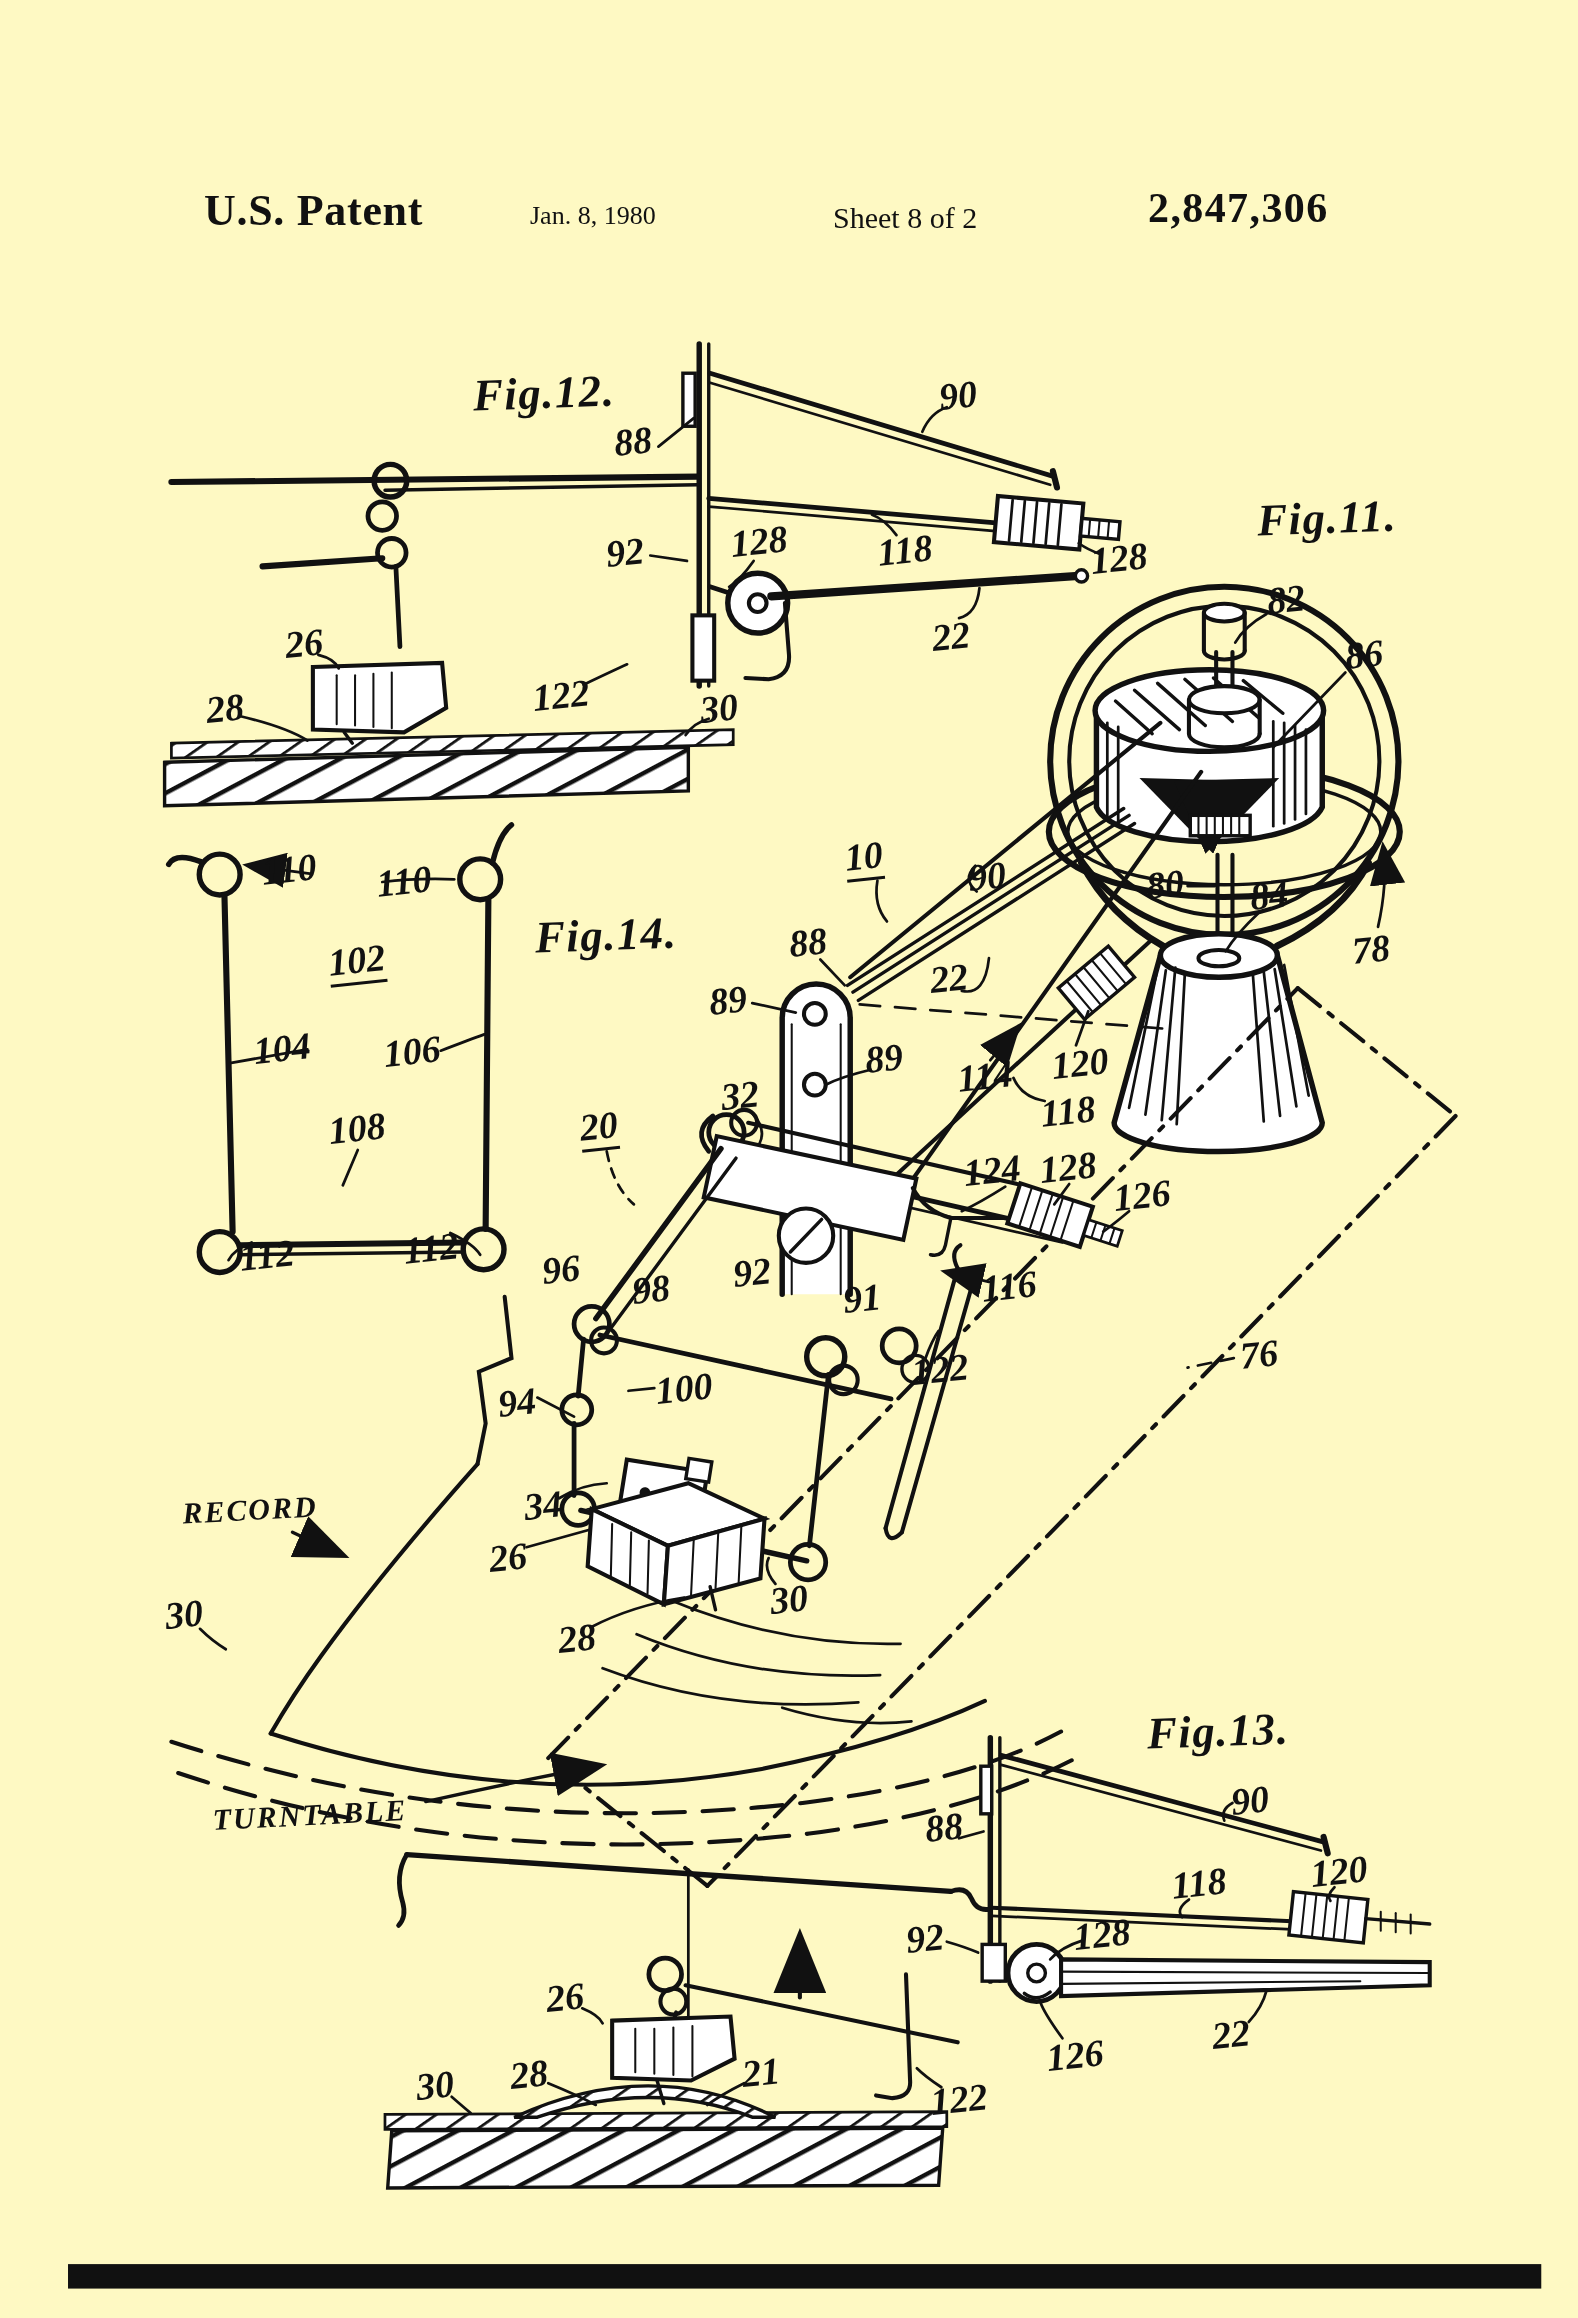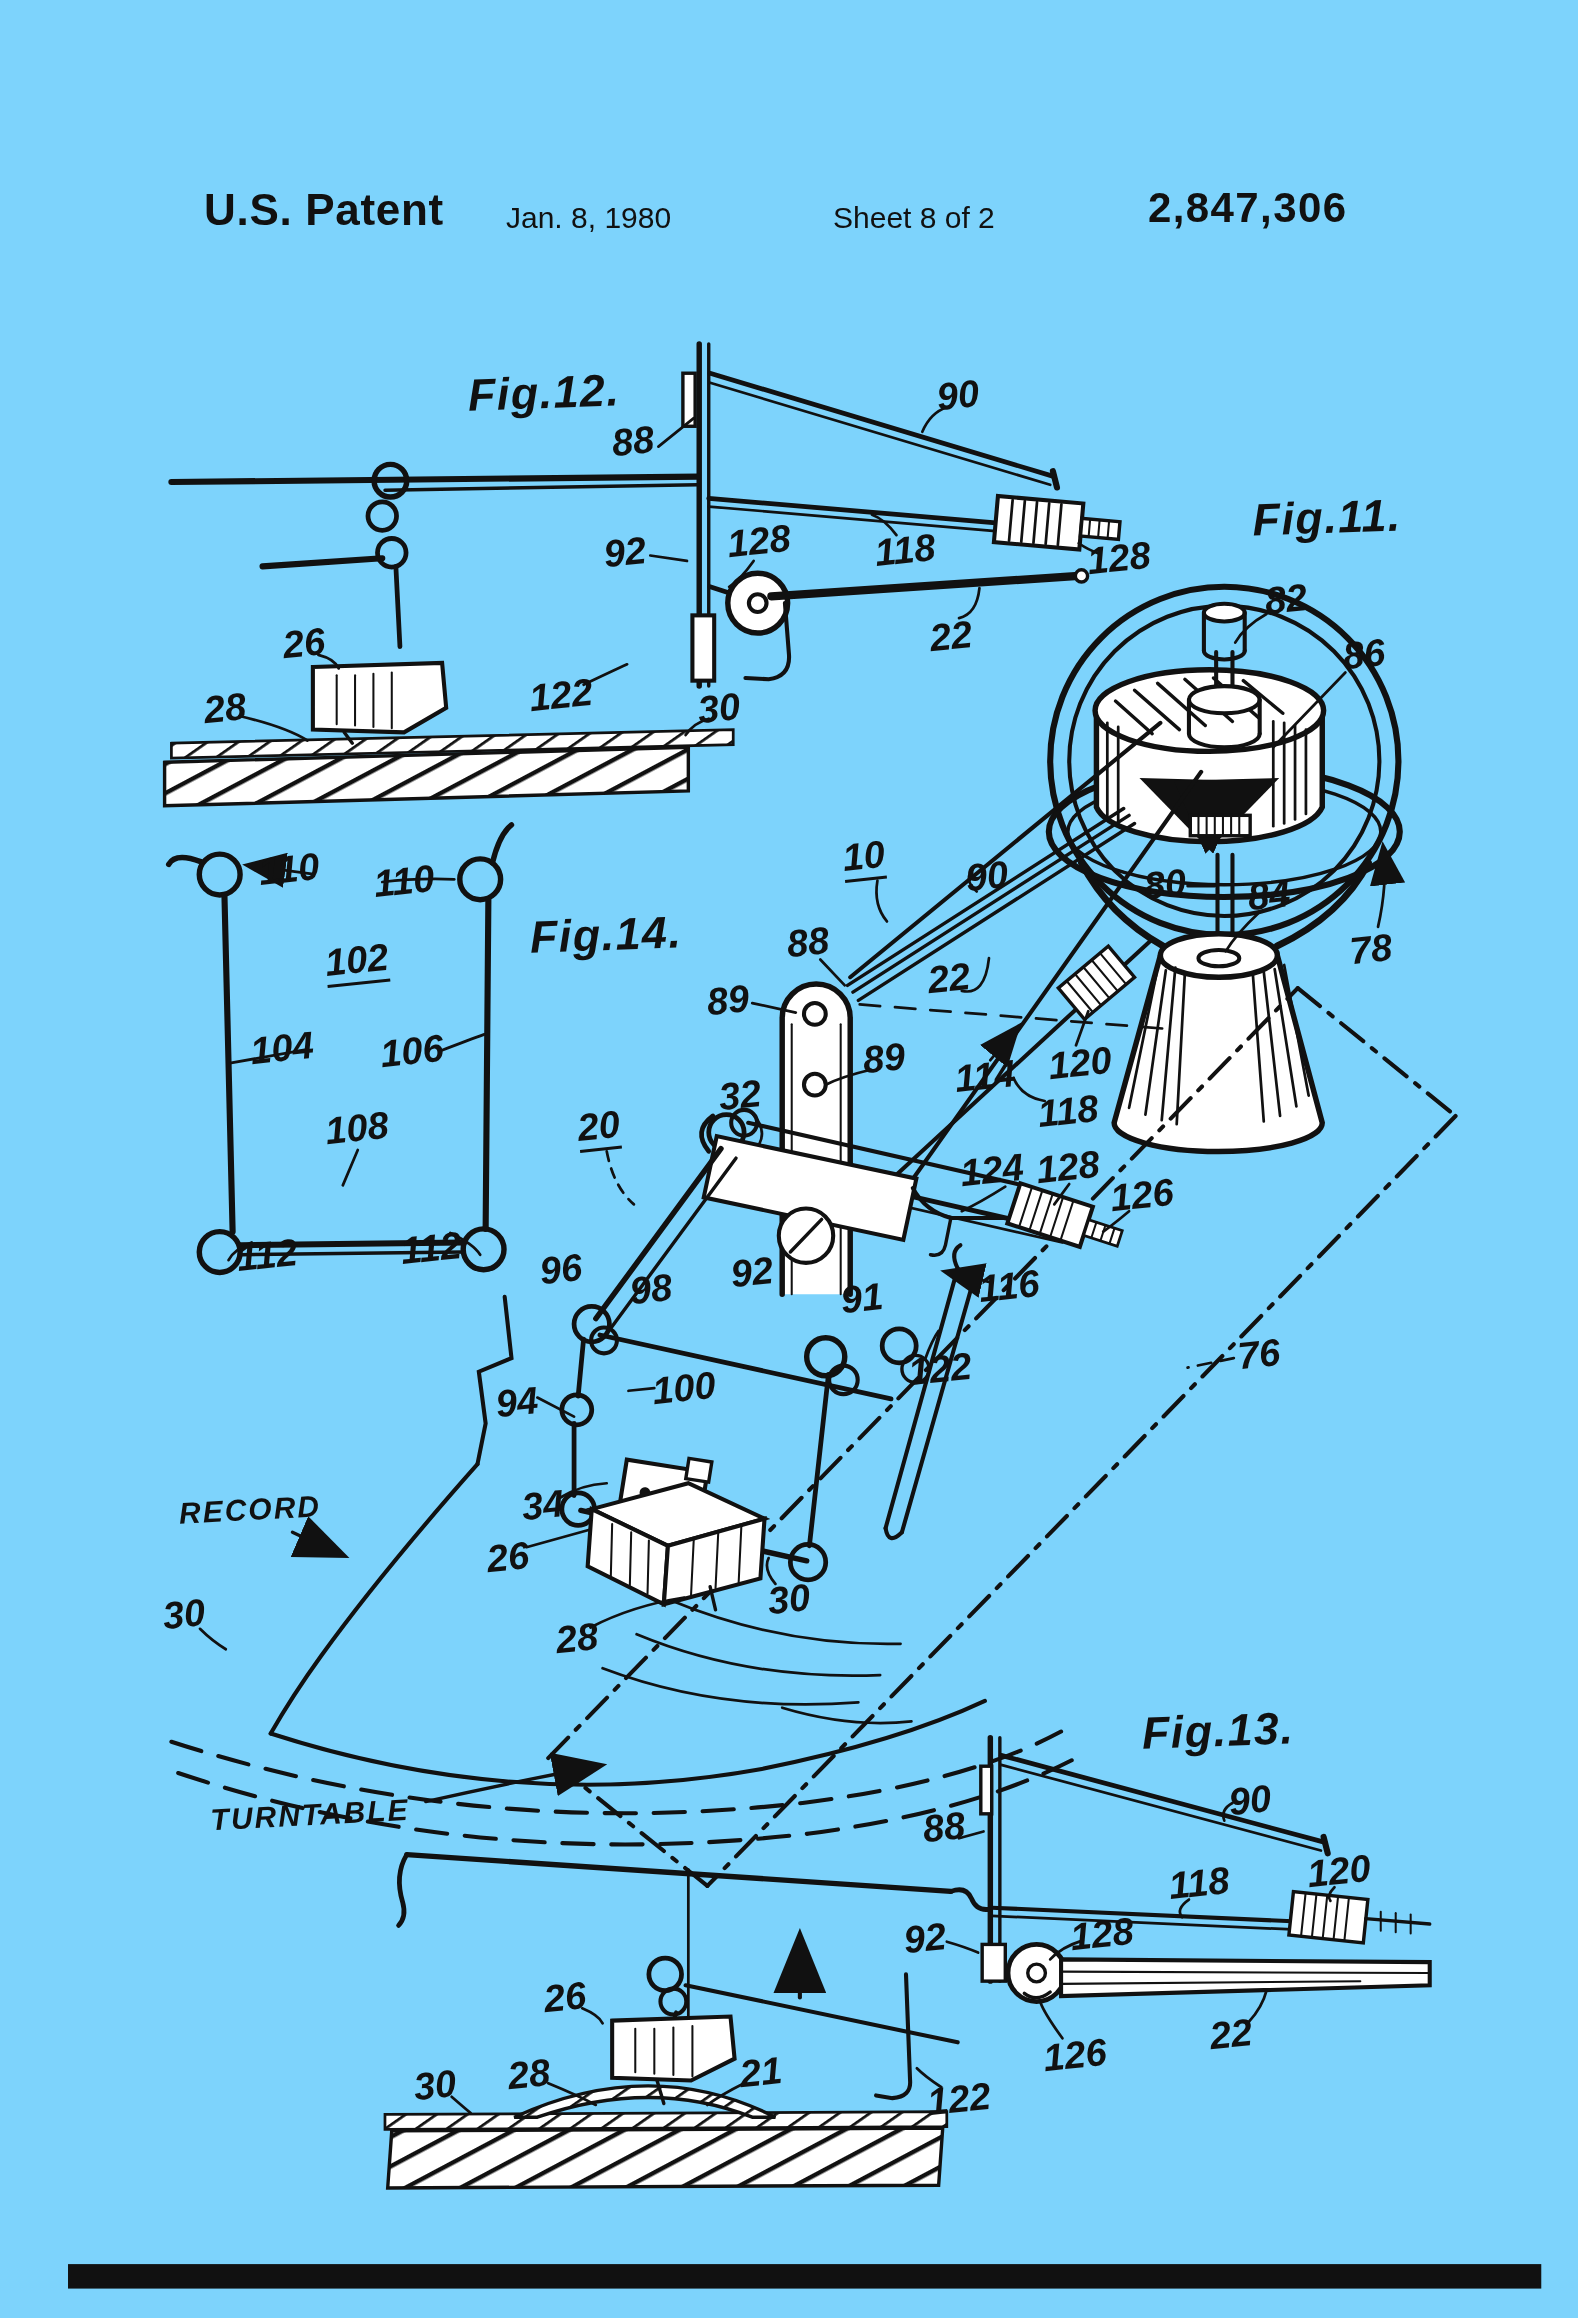--- a/index.html
+++ b/index.html
@@ -1,22 +1,22 @@
 <!DOCTYPE html>
 <html style="font-size:11px"><head>
 <meta charset="utf-8">
 <style>
   html,body{margin:0;padding:0;background:#e8e8e8;}
-  #page{position:relative;width:1578px;height:2319px;background:#7dd3fc;overflow:hidden;
-        font-family:Liberation Sans, sans-serif;color:#111;}
+  #page{position:relative;width:1578px;height:2319px;background:#fef9c3;overflow:hidden;
+        font-family:Liberation Serif, serif;color:#111;}
   #art{position:absolute;left:0;top:0;}
   #label-layer{position:absolute;left:0;top:0;width:100%;height:100%;}
   .hdr{position:absolute;white-space:nowrap;}
   #hdr-title{left:204px;top:185px;font-size:44px;font-weight:700;letter-spacing:0.7px;}
-  #hdr-date{left:506px;top:201px;font-size:30px;}
+  #hdr-date{left:530px;top:201px;font-size:26px;}
   #hdr-sheet{left:833px;top:201px;font-size:30px;}
   #hdr-patnum{left:1148px;top:184px;font-size:42px;font-weight:700;letter-spacing:1.4px;}
   .fig-title{position:absolute;transform:translate(-50%,-50%) rotate(-2deg);
       font-size:45px;font-weight:800;font-style:italic;white-space:nowrap;letter-spacing:1.4px;}
   .ref-label{position:absolute;transform:translate(-50%,-50%) rotate(-6deg);
       font-size:38px;font-weight:700;font-style:italic;white-space:nowrap;line-height:1;}
   .ref-label.underline{border-bottom:3.4px solid #111;padding-bottom:3.4px;}
   .ref-label.word-label{font-size:30px;font-weight:600;transform:translate(-50%,-50%) rotate(-3deg);
       letter-spacing:2px;}
 </style>

